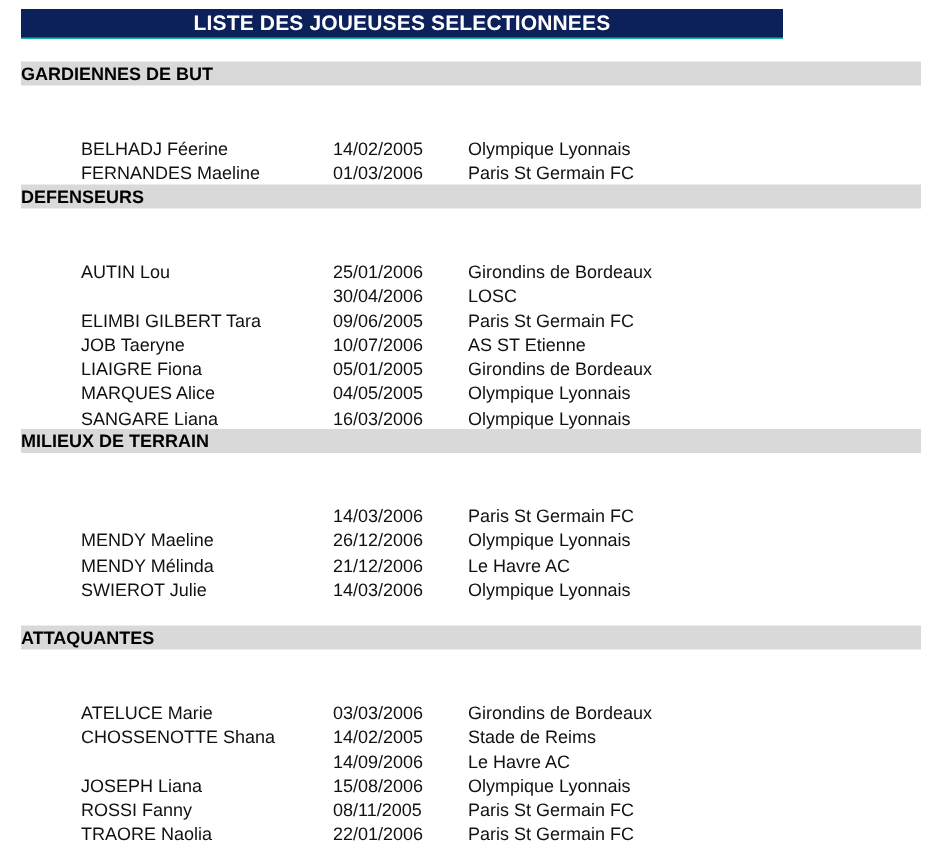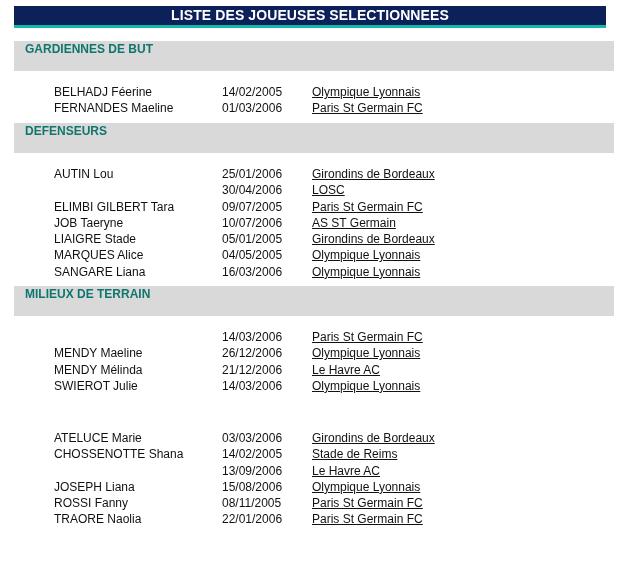--- a/index.html
+++ b/index.html
@@ -12,62 +12,61 @@
       height: 563px;
       position: relative;
       font-family: "Liberation Sans", sans-serif;
       color: #111111;
       overflow: hidden;
     }
     .title-bar {
       position: absolute;
       left: 14px;
       top: 6px;
-      width: 592px;
+      width: 508px;
       height: 19px;
       background: #0c2059;
       color: #ffffff;
       font-weight: bold;
       font-size: 14px;
       line-height: 19px;
       text-align: center;
       letter-spacing: 0.1px;
-      border-bottom: 3px solid #14b8a6;
+      border-bottom: 1px solid #14b8a6;
     }
     .section {
       position: absolute;
       left: 14px;
       width: 600px;
     }
     .section-header {
-      height: 30px;
+      height: 16px;
       background: #d9d9d9;
       font-weight: bold;
       font-size: 12px;
       line-height: 16px;
-      padding-left: 11px;
-      color: #0f766e;
+      color: #000000;
     }
     .rows {
-      margin-top: 13px;
+      margin-top: 34px;
     }
     .row {
       position: relative;
       height: 16.3px;
       font-size: 12px;
       line-height: 16.3px;
       white-space: nowrap;
     }
     .row span {
       position: absolute;
       top: 0;
     }
     .col-name { left: 40px; }
     .col-date { left: 208px; }
-    .col-club { left: 298px; text-decoration: underline; }
+    .col-club { left: 298px; }
   </style>
 </head>
 <body>
 
 <div class="title-bar">LISTE DES JOUEUSES SELECTIONNEES</div>
 
 <div class="section" style="top:41px;">
   <div class="section-header">GARDIENNES DE BUT</div>
   <div class="rows">
     <div class="row">
@@ -90,30 +89,30 @@
       <span class="col-name">AUTIN Lou</span>
       <span class="col-date">25/01/2006</span>
       <span class="col-club">Girondins de Bordeaux</span>
     </div>
     <div class="row">
       <span class="col-date">30/04/2006</span>
       <span class="col-club">LOSC</span>
     </div>
     <div class="row">
       <span class="col-name">ELIMBI GILBERT Tara</span>
-      <span class="col-date">09/07/2005</span>
+      <span class="col-date">09/06/2005</span>
       <span class="col-club">Paris St Germain FC</span>
     </div>
     <div class="row">
       <span class="col-name">JOB Taeryne</span>
       <span class="col-date">10/07/2006</span>
-      <span class="col-club">AS ST Germain</span>
+      <span class="col-club">AS ST Etienne</span>
     </div>
     <div class="row">
-      <span class="col-name">LIAIGRE Stade</span>
+      <span class="col-name">LIAIGRE Fiona</span>
       <span class="col-date">05/01/2005</span>
       <span class="col-club">Girondins de Bordeaux</span>
     </div>
     <div class="row">
       <span class="col-name">MARQUES Alice</span>
       <span class="col-date">04/05/2005</span>
       <span class="col-club">Olympique Lyonnais</span>
     </div>
     <div class="row">
       <span class="col-name">SANGARE Liana</span>
@@ -142,33 +141,34 @@
     </div>
     <div class="row">
       <span class="col-name">SWIEROT Julie</span>
       <span class="col-date">14/03/2006</span>
       <span class="col-club">Olympique Lyonnais</span>
     </div>
   </div>
 </div>
 
 <div class="section" style="top:417px;">
+  <div class="section-header">ATTAQUANTES</div>
   <div class="rows">
     <div class="row">
       <span class="col-name">ATELUCE Marie</span>
       <span class="col-date">03/03/2006</span>
       <span class="col-club">Girondins de Bordeaux</span>
     </div>
     <div class="row">
       <span class="col-name">CHOSSENOTTE Shana</span>
       <span class="col-date">14/02/2005</span>
       <span class="col-club">Stade de Reims</span>
     </div>
     <div class="row">
-      <span class="col-date">13/09/2006</span>
+      <span class="col-date">14/09/2006</span>
       <span class="col-club">Le Havre AC</span>
     </div>
     <div class="row">
       <span class="col-name">JOSEPH Liana</span>
       <span class="col-date">15/08/2006</span>
       <span class="col-club">Olympique Lyonnais</span>
     </div>
     <div class="row">
       <span class="col-name">ROSSI Fanny</span>
       <span class="col-date">08/11/2005</span>

